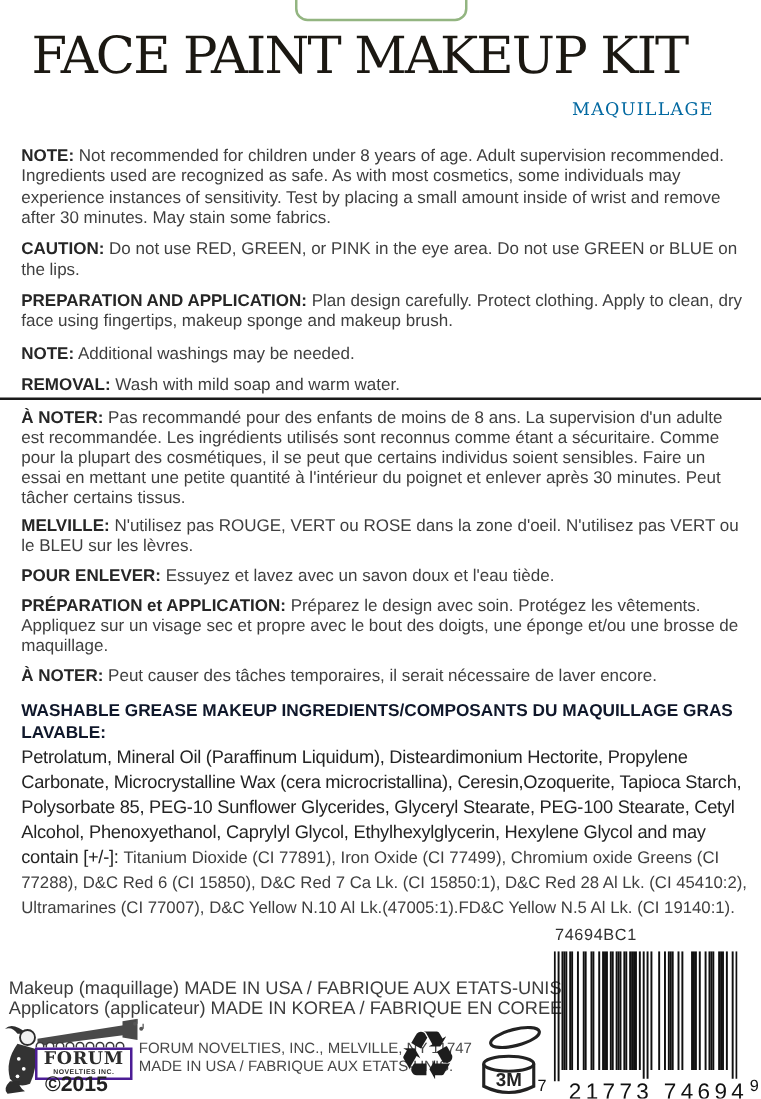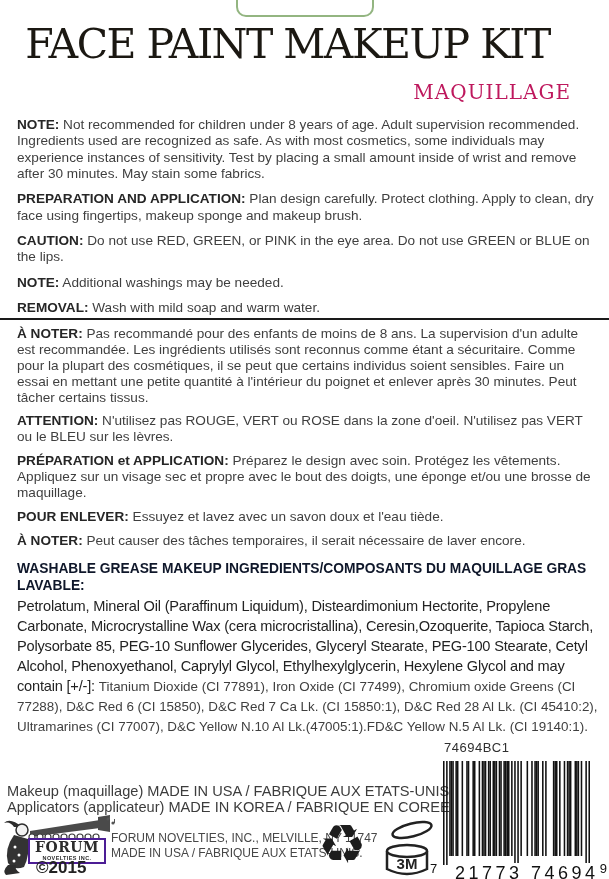--- a/index.html
+++ b/index.html
@@ -8,21 +8,21 @@
 
   
   .hang-tab{position:absolute;left:236px;top:-11px;width:134px;height:24px;
             border:2px solid #93b581;border-radius:10px;background:#fff;}
 
   
   .title{position:absolute;top:20px;left:0;width:575px;margin:0;text-align:center;
          font-family:"DejaVu Serif",serif;font-weight:normal;font-size:41px;
          letter-spacing:-1.5px;color:#1b1812;white-space:nowrap;}
   .subtitle{position:absolute;top:80px;right:67px;font-family:"DejaVu Serif",serif;
-            font-size:20px;letter-spacing:1px;color:#be185d;}
+            font-size:14px;letter-spacing:1px;color:#0369a1;}
 
   
   .en-section{position:absolute;top:117px;left:17px;width:580px;}
   .fr-section{position:absolute;top:326px;left:17px;width:580px;}
   .para{margin:0 0 9px 0;font-size:13.6px;line-height:1.2;color:#3f3f3f;}
   .fr-section .para{margin:0 0 8px 0;line-height:1.17;}
   .plabel{font-weight:bold;color:#262626;}
 
   .divider{position:absolute;top:318px;left:0;width:609px;height:2px;background:#1a1a1a;}
 
@@ -69,33 +69,33 @@
 
 <div class="page">
 
   <div class="hang-tab"></div>
 
   <h1 class="title">FACE PAINT MAKEUP KIT</h1>
   <div class="subtitle">MAQUILLAGE</div>
 
   <section class="en-section">
     <p class="para"><span class="plabel">NOTE:</span> <span>Not recommended for children under 8 years of age. Adult supervision recommended. Ingredients used are recognized as safe. As with most cosmetics, some individuals may experience instances of sensitivity. Test by placing a small amount inside of wrist and remove after 30 minutes. May stain some fabrics.</span></p>
+    <p class="para"><span class="plabel">CAUTION:</span> <span>Do not use RED, GREEN, or PINK in the eye area. Do not use GREEN or BLUE on the lips.</span></p>
     <p class="para"><span class="plabel">PREPARATION AND APPLICATION:</span> <span>Plan design carefully. Protect clothing. Apply to clean, dry face using fingertips, makeup sponge and makeup brush.</span></p>
-    <p class="para"><span class="plabel">CAUTION:</span> <span>Do not use RED, GREEN, or PINK in the eye area. Do not use GREEN or BLUE on the lips.</span></p>
     <p class="para"><span class="plabel">NOTE:</span> <span>Additional washings may be needed.</span></p>
     <p class="para"><span class="plabel">REMOVAL:</span> <span>Wash with mild soap and warm water.</span></p>
   </section>
 
   <div class="divider"></div>
 
   <section class="fr-section">
     <p class="para"><span class="plabel">À NOTER:</span> <span>Pas recommandé pour des enfants de moins de 8 ans. La supervision d'un adulte est recommandée. Les ingrédients utilisés sont reconnus comme étant a sécuritaire. Comme pour la plupart des cosmétiques, il se peut que certains individus soient sensibles. Faire un essai en mettant une petite quantité à l'intérieur du poignet et enlever après 30 minutes. Peut tâcher certains tissus.</span></p>
-    <p class="para"><span class="plabel">ATTENTION:</span> <span>N'utilisez pas ROUGE, VERT ou ROSE dans la zone d'oeil. N'utilisez pas VERT ou le BLEU sur les lèvres.</span></p>
+    <p class="para"><span class="plabel">MELVILLE:</span> <span>N'utilisez pas ROUGE, VERT ou ROSE dans la zone d'oeil. N'utilisez pas VERT ou le BLEU sur les lèvres.</span></p>
+    <p class="para"><span class="plabel">POUR ENLEVER:</span> <span>Essuyez et lavez avec un savon doux et l'eau tiède.</span></p>
     <p class="para"><span class="plabel">PRÉPARATION et APPLICATION:</span> <span>Préparez le design avec soin. Protégez les vêtements. Appliquez sur un visage sec et propre avec le bout des doigts, une éponge et/ou une brosse de maquillage.</span></p>
-    <p class="para"><span class="plabel">POUR ENLEVER:</span> <span>Essuyez et lavez avec un savon doux et l'eau tiède.</span></p>
     <p class="para"><span class="plabel">À NOTER:</span> <span>Peut causer des tâches temporaires, il serait nécessaire de laver encore.</span></p>
   </section>
 
   <section class="ingredients">
     <p class="ing-header">WASHABLE GREASE MAKEUP INGREDIENTS/COMPOSANTS DU MAQUILLAGE GRAS LAVABLE:</p>
     <p class="ing-body"><span>Petrolatum, Mineral Oil (Paraffinum Liquidum), Disteardimonium Hectorite, Propylene Carbonate, Microcrystalline Wax (cera microcristallina), Ceresin,Ozoquerite, Tapioca Starch, Polysorbate 85, PEG-10 Sunflower Glycerides, Glyceryl Stearate, PEG-100 Stearate, Cetyl Alcohol, Phenoxyethanol, Caprylyl Glycol, Ethylhexylglycerin, Hexylene Glycol and</span> <span class="mc-label">may contain [+/-]:</span> <span class="ing-colorants">Titanium Dioxide (CI 77891), Iron Oxide (CI 77499), Chromium oxide Greens (CI 77288), D&amp;C Red 6 (CI 15850), D&amp;C Red 7 Ca Lk. (CI 15850:1), D&amp;C Red 28 Al Lk. (CI 45410:2), Ultramarines (CI 77007), D&amp;C Yellow N.10 Al Lk.(47005:1).FD&amp;C Yellow N.5 Al Lk. (CI 19140:1).</span></p>
   </section>
 
   <div class="product-code">74694BC1</div>
 

